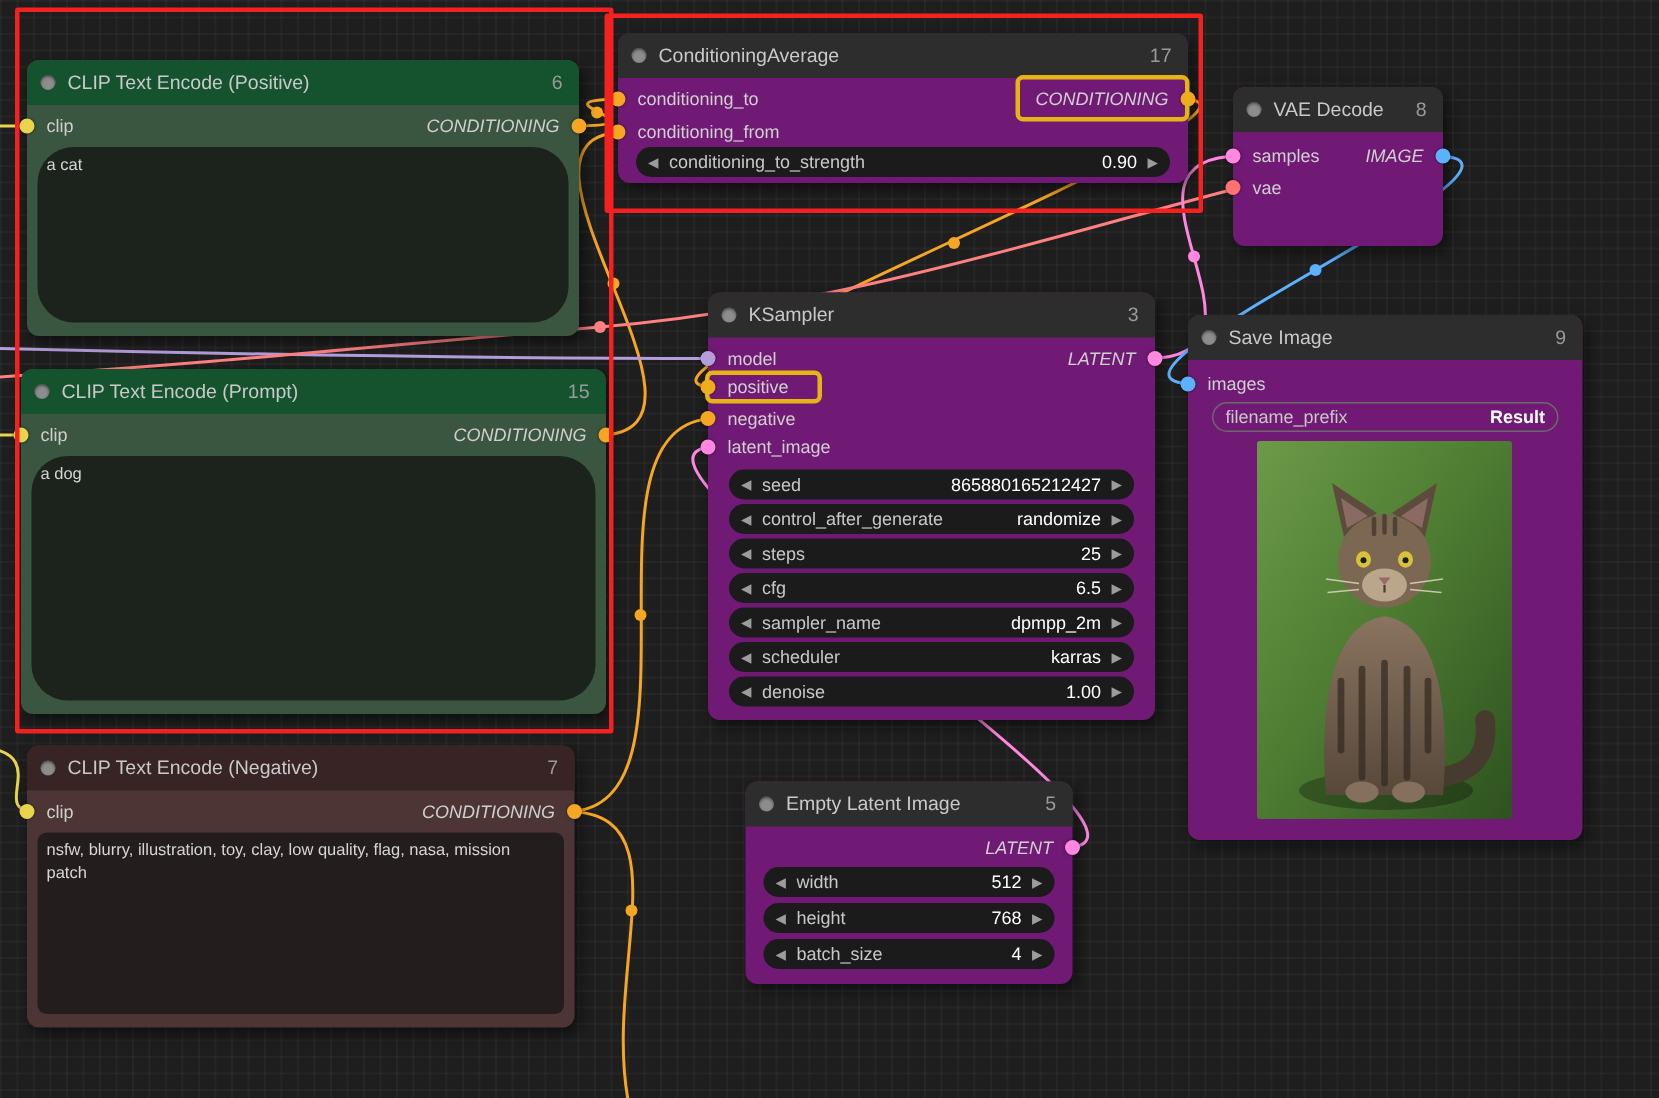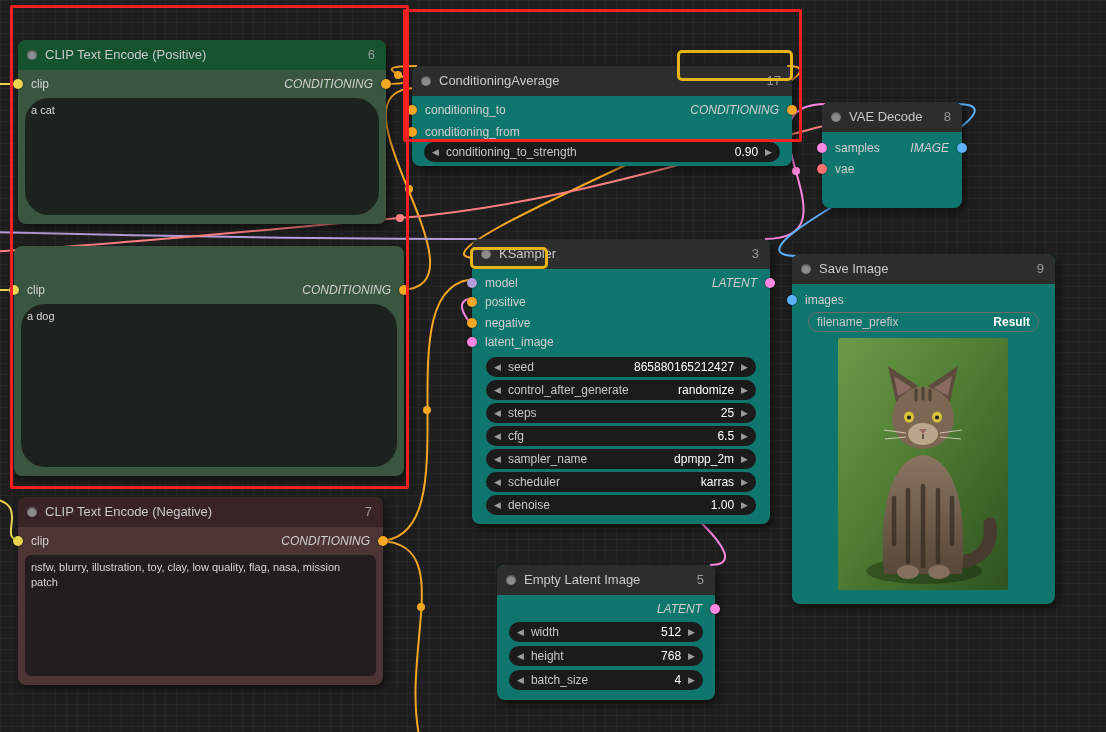--- a/index.html
+++ b/index.html
@@ -19,21 +19,21 @@
 
   .node {
     position:absolute; z-index:2; border-radius:8px;
     box-shadow:3px 4px 9px rgba(0,0,0,0.5);
     font-size:12px; color:#ddd;
   }
   .node.green { background:#3a5540; }
   .node.green .nhead { background:#14532d; }
   .node.maroon { background:#4e3535; }
   .node.maroon .nhead { background:#382424; }
-  .node.gray { background:#0f766e;margin-top:44px; }
+  .node.gray { background:#701a75; }
   .node.gray .nhead { background:#2d2d2d; }
 
   .nhead {
     position:relative; height:30px; line-height:30px;
     border-radius:8px 8px 0 0; padding-left:27px;
     font-size:13px; color:#c9c9c9; white-space:nowrap; overflow:hidden;
   }
   .cdot {
     position:absolute; left:9px; top:10px; width:10px; height:10px;
     border-radius:50%; background:#8d8d8d; box-shadow:inset 0 1px 2px rgba(0,0,0,0.5);
@@ -126,20 +126,25 @@
   <div class="prow" style="top:35px;">
     <span class="pdot in dot-clip"></span>
     <span class="plabel in">clip</span>
     <span class="plabel out">CONDITIONING</span>
     <span class="pdot out dot-cond"></span>
   </div>
   <div class="ntext">a cat</div>
 </div>
 
 <div class="node green" style="left:14px; top:246px; width:390px; height:230px;">
+  <div class="nhead">
+    <span class="cdot"></span>
+    <span>CLIP Text Encode (Prompt)</span>
+    <span class="nbadge">15</span>
+  </div>
   <div class="prow" style="top:35px;">
     <span class="pdot in dot-clip"></span>
     <span class="plabel in">clip</span>
     <span class="plabel out">CONDITIONING</span>
     <span class="pdot out dot-cond"></span>
   </div>
   <div class="ntext">a dog</div>
 </div>
 
 <div class="node maroon" style="left:18px; top:497px; width:365px; height:188px;">

